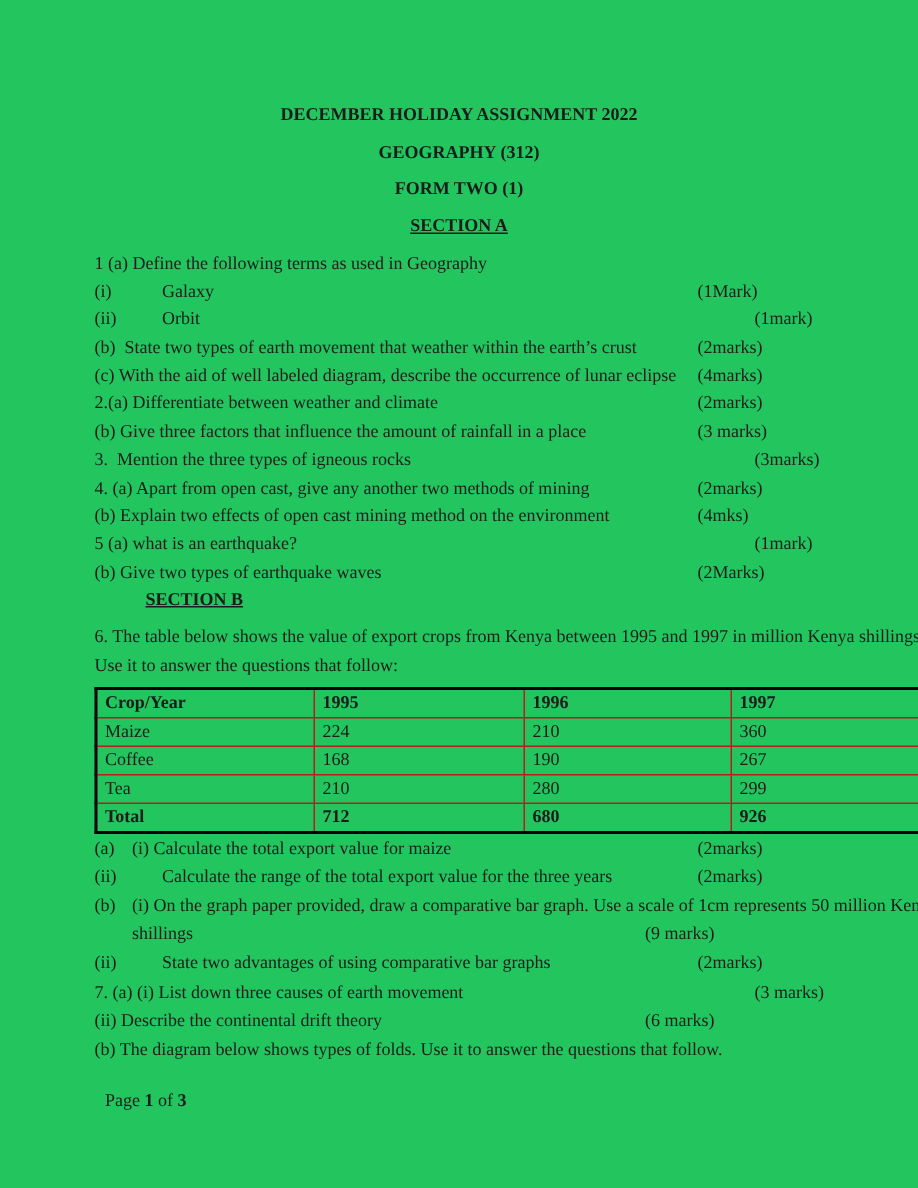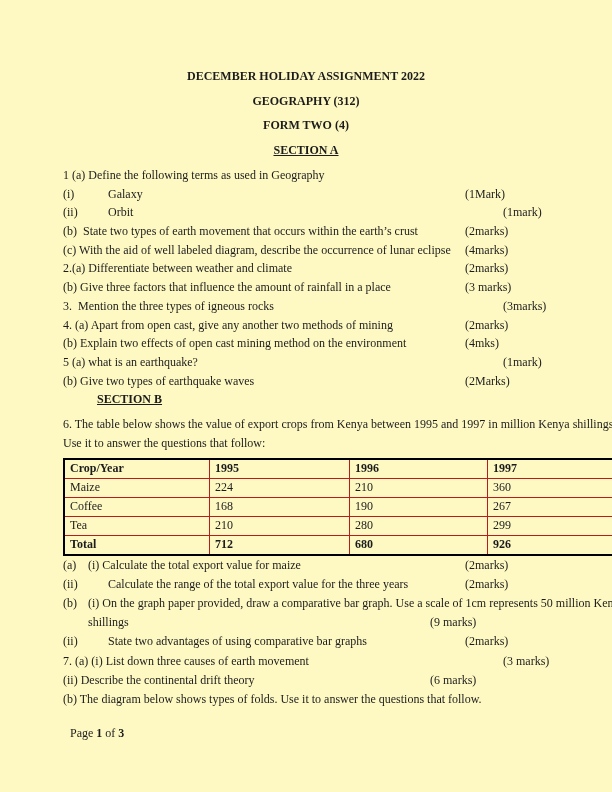--- a/index.html
+++ b/index.html
@@ -1,17 +1,17 @@
 <!DOCTYPE html>
 <html><head>
 <meta charset="utf-8">
 <style>
   html,body{margin:0;padding:0;background:#ffffff;}
   .page{
-    width:612px;height:792px;position:relative;background:#fef9c3;
+    width:612px;height:792px;position:relative;background:#22c55e;
     font-family:"Liberation Serif", serif;font-size:12px;color:#1c1c1c;
     overflow:hidden;
   }
   .header{position:absolute;top:64px;left:0;right:0;text-align:center;font-weight:700;}
   .hline{height:24.5px;line-height:24.5px;}
   .u{text-decoration:underline;}
   .b{font-weight:700;}
   .content{position:absolute;left:63px;top:166px;width:514px;}
   .line{position:relative;height:18.7px;line-height:18.7px;white-space:nowrap;}
   .intro .line,.sbq .line{height:19.2px;line-height:19.2px;}
@@ -32,40 +32,40 @@
   .footer{position:absolute;left:70px;top:726px;line-height:14px;}
 </style>
 </head>
 <body>
 
 <div class="page">
 
   <div class="header">
     <div class="hline">DECEMBER HOLIDAY ASSIGNMENT 2022</div>
     <div class="hline">GEOGRAPHY (312)</div>
-    <div class="hline">FORM TWO (4)</div>
+    <div class="hline">FORM TWO (1)</div>
     <div class="hline"><span class="u">SECTION A</span></div>
   </div>
 
   <div class="content">
 
     <div class="sa">
       <div class="line">
         <span class="t">1 (a) Define the following terms as used in Geography</span>
       </div>
       <div class="line">
         <span class="lbl w45">(i)</span><span class="t">Galaxy</span>
         <span class="marks mA">(1Mark)</span>
       </div>
       <div class="line">
         <span class="lbl w45">(ii)</span><span class="t">Orbit</span>
         <span class="marks mB">(1mark)</span>
       </div>
       <div class="line">
-        <span class="t">(b)  State two types of earth movement that occurs within the earth’s crust</span>
+        <span class="t">(b)  State two types of earth movement that weather within the earth’s crust</span>
         <span class="marks mA">(2marks)</span>
       </div>
       <div class="line">
         <span class="t">(c) With the aid of well labeled diagram, describe the occurrence of lunar eclipse</span>
         <span class="marks mA">(4marks)</span>
       </div>
       <div class="line">
         <span class="t">2.(a) Differentiate between weather and climate</span>
         <span class="marks mA">(2marks)</span>
       </div>

